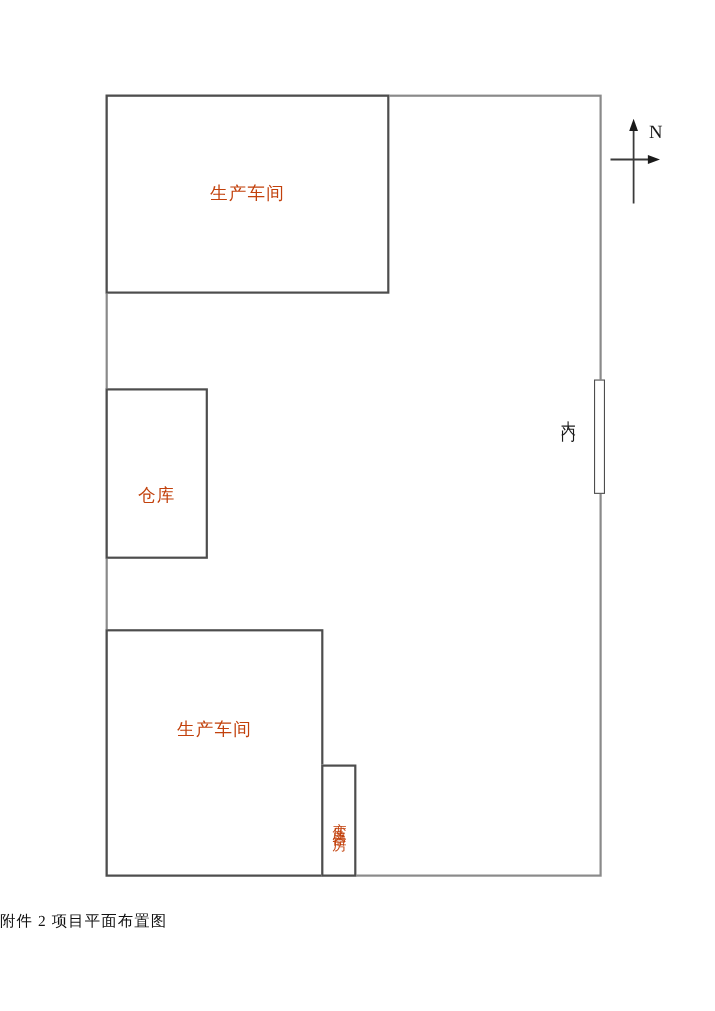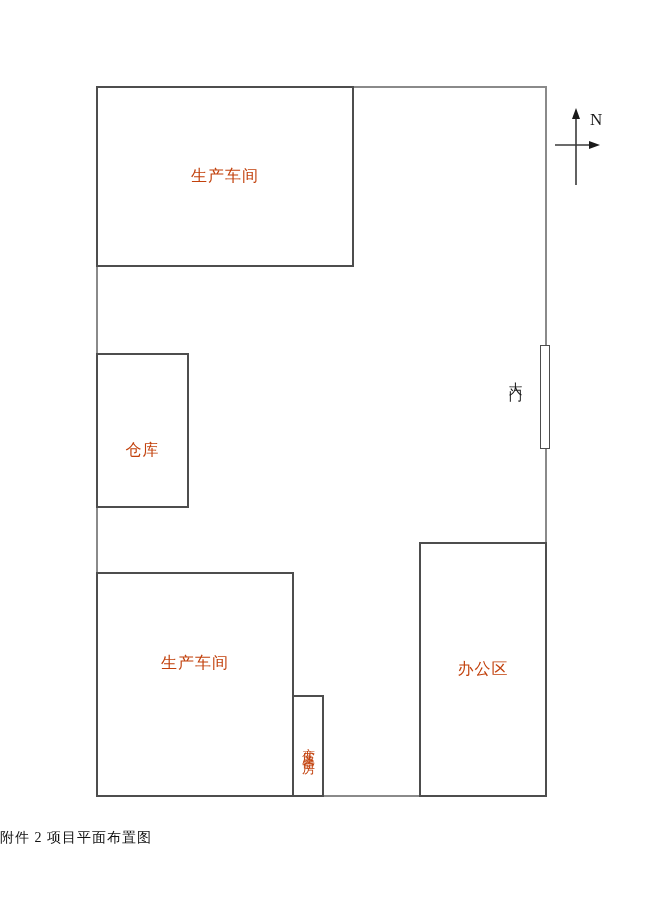--- a/index.html
+++ b/index.html
@@ -103,23 +103,20 @@
   </div>
 
   <div class="building b-workshop-bottom">
     <span class="label">生产车间</span>
   </div>
 
   <div class="building b-transformer">
     <span class="label">变压器房</span>
   </div>
 
-  <div class="building b-office">
-    <span class="label">办公区</span>
-  </div>
 
   <div class="gate-rect"></div>
   <div class="gate-label">大门</div>
 
   <svg class="compass" viewBox="0 0 70 95" xmlns="http://www.w3.org/2000/svg">
     <line x1="28" y1="16" x2="28" y2="85" stroke="#3a3a3a" stroke-width="1.6"></line>
     <polygon points="28,8 24,19 32,19" fill="#1a1a1a"></polygon>
     <line x1="7" y1="45" x2="44" y2="45" stroke="#3a3a3a" stroke-width="1.6"></line>
     <polygon points="52,45 41,41 41,49" fill="#1a1a1a"></polygon>
     <text x="42" y="25">N</text>

